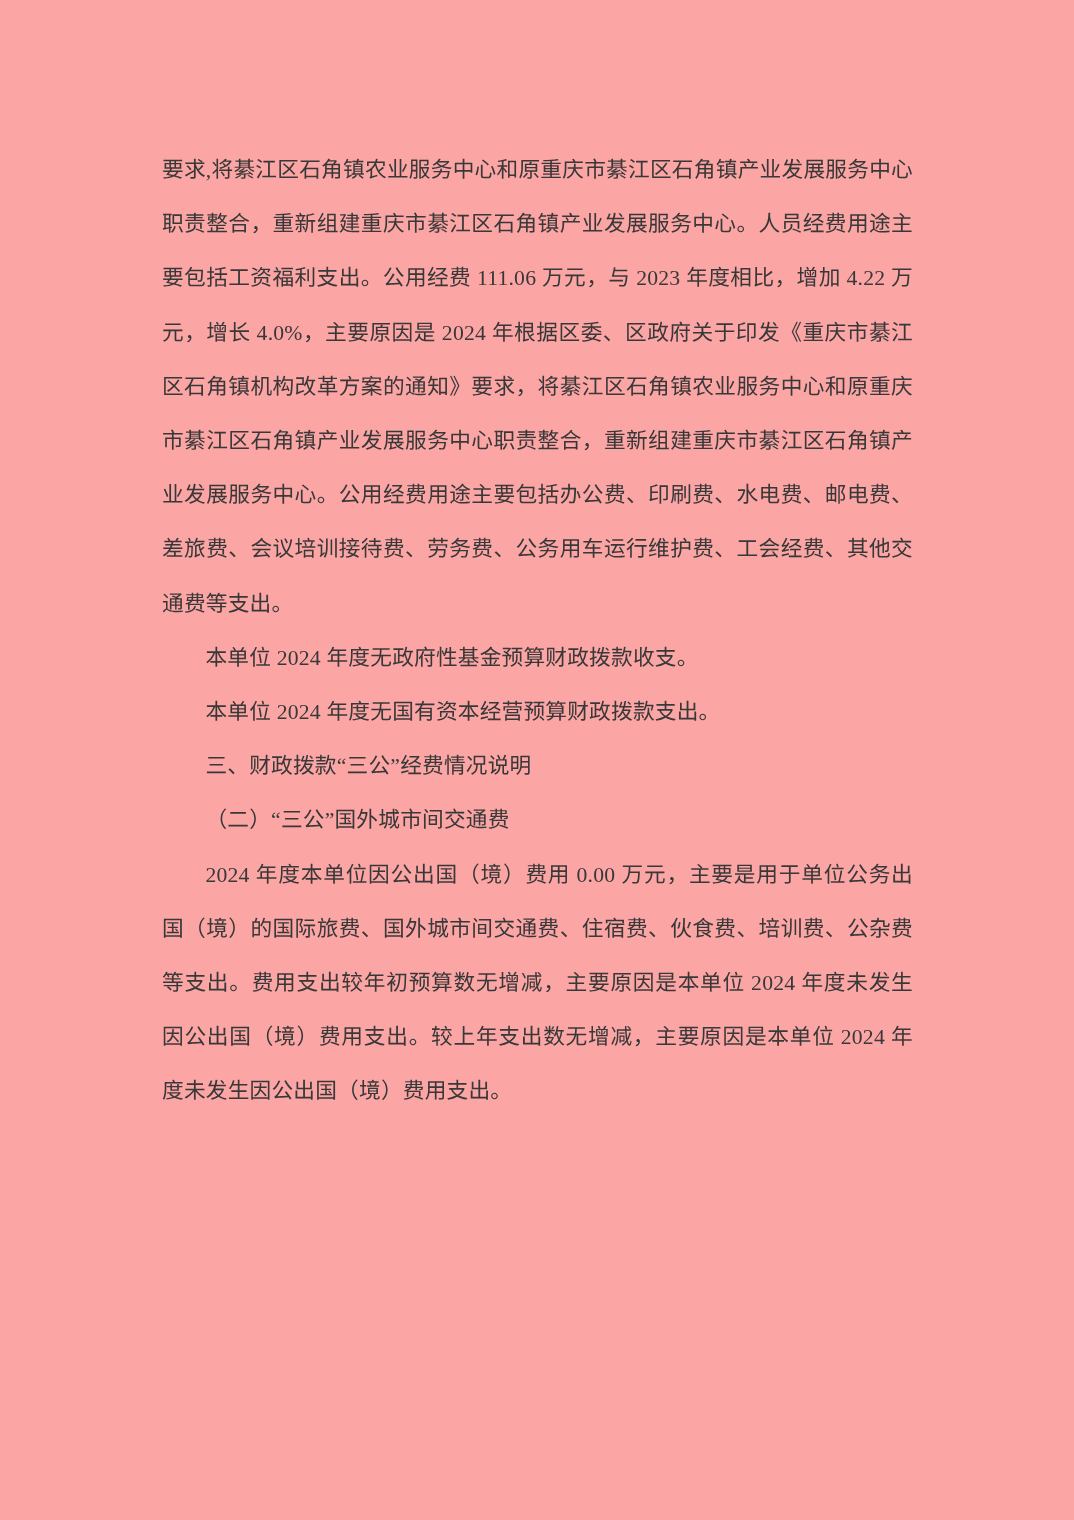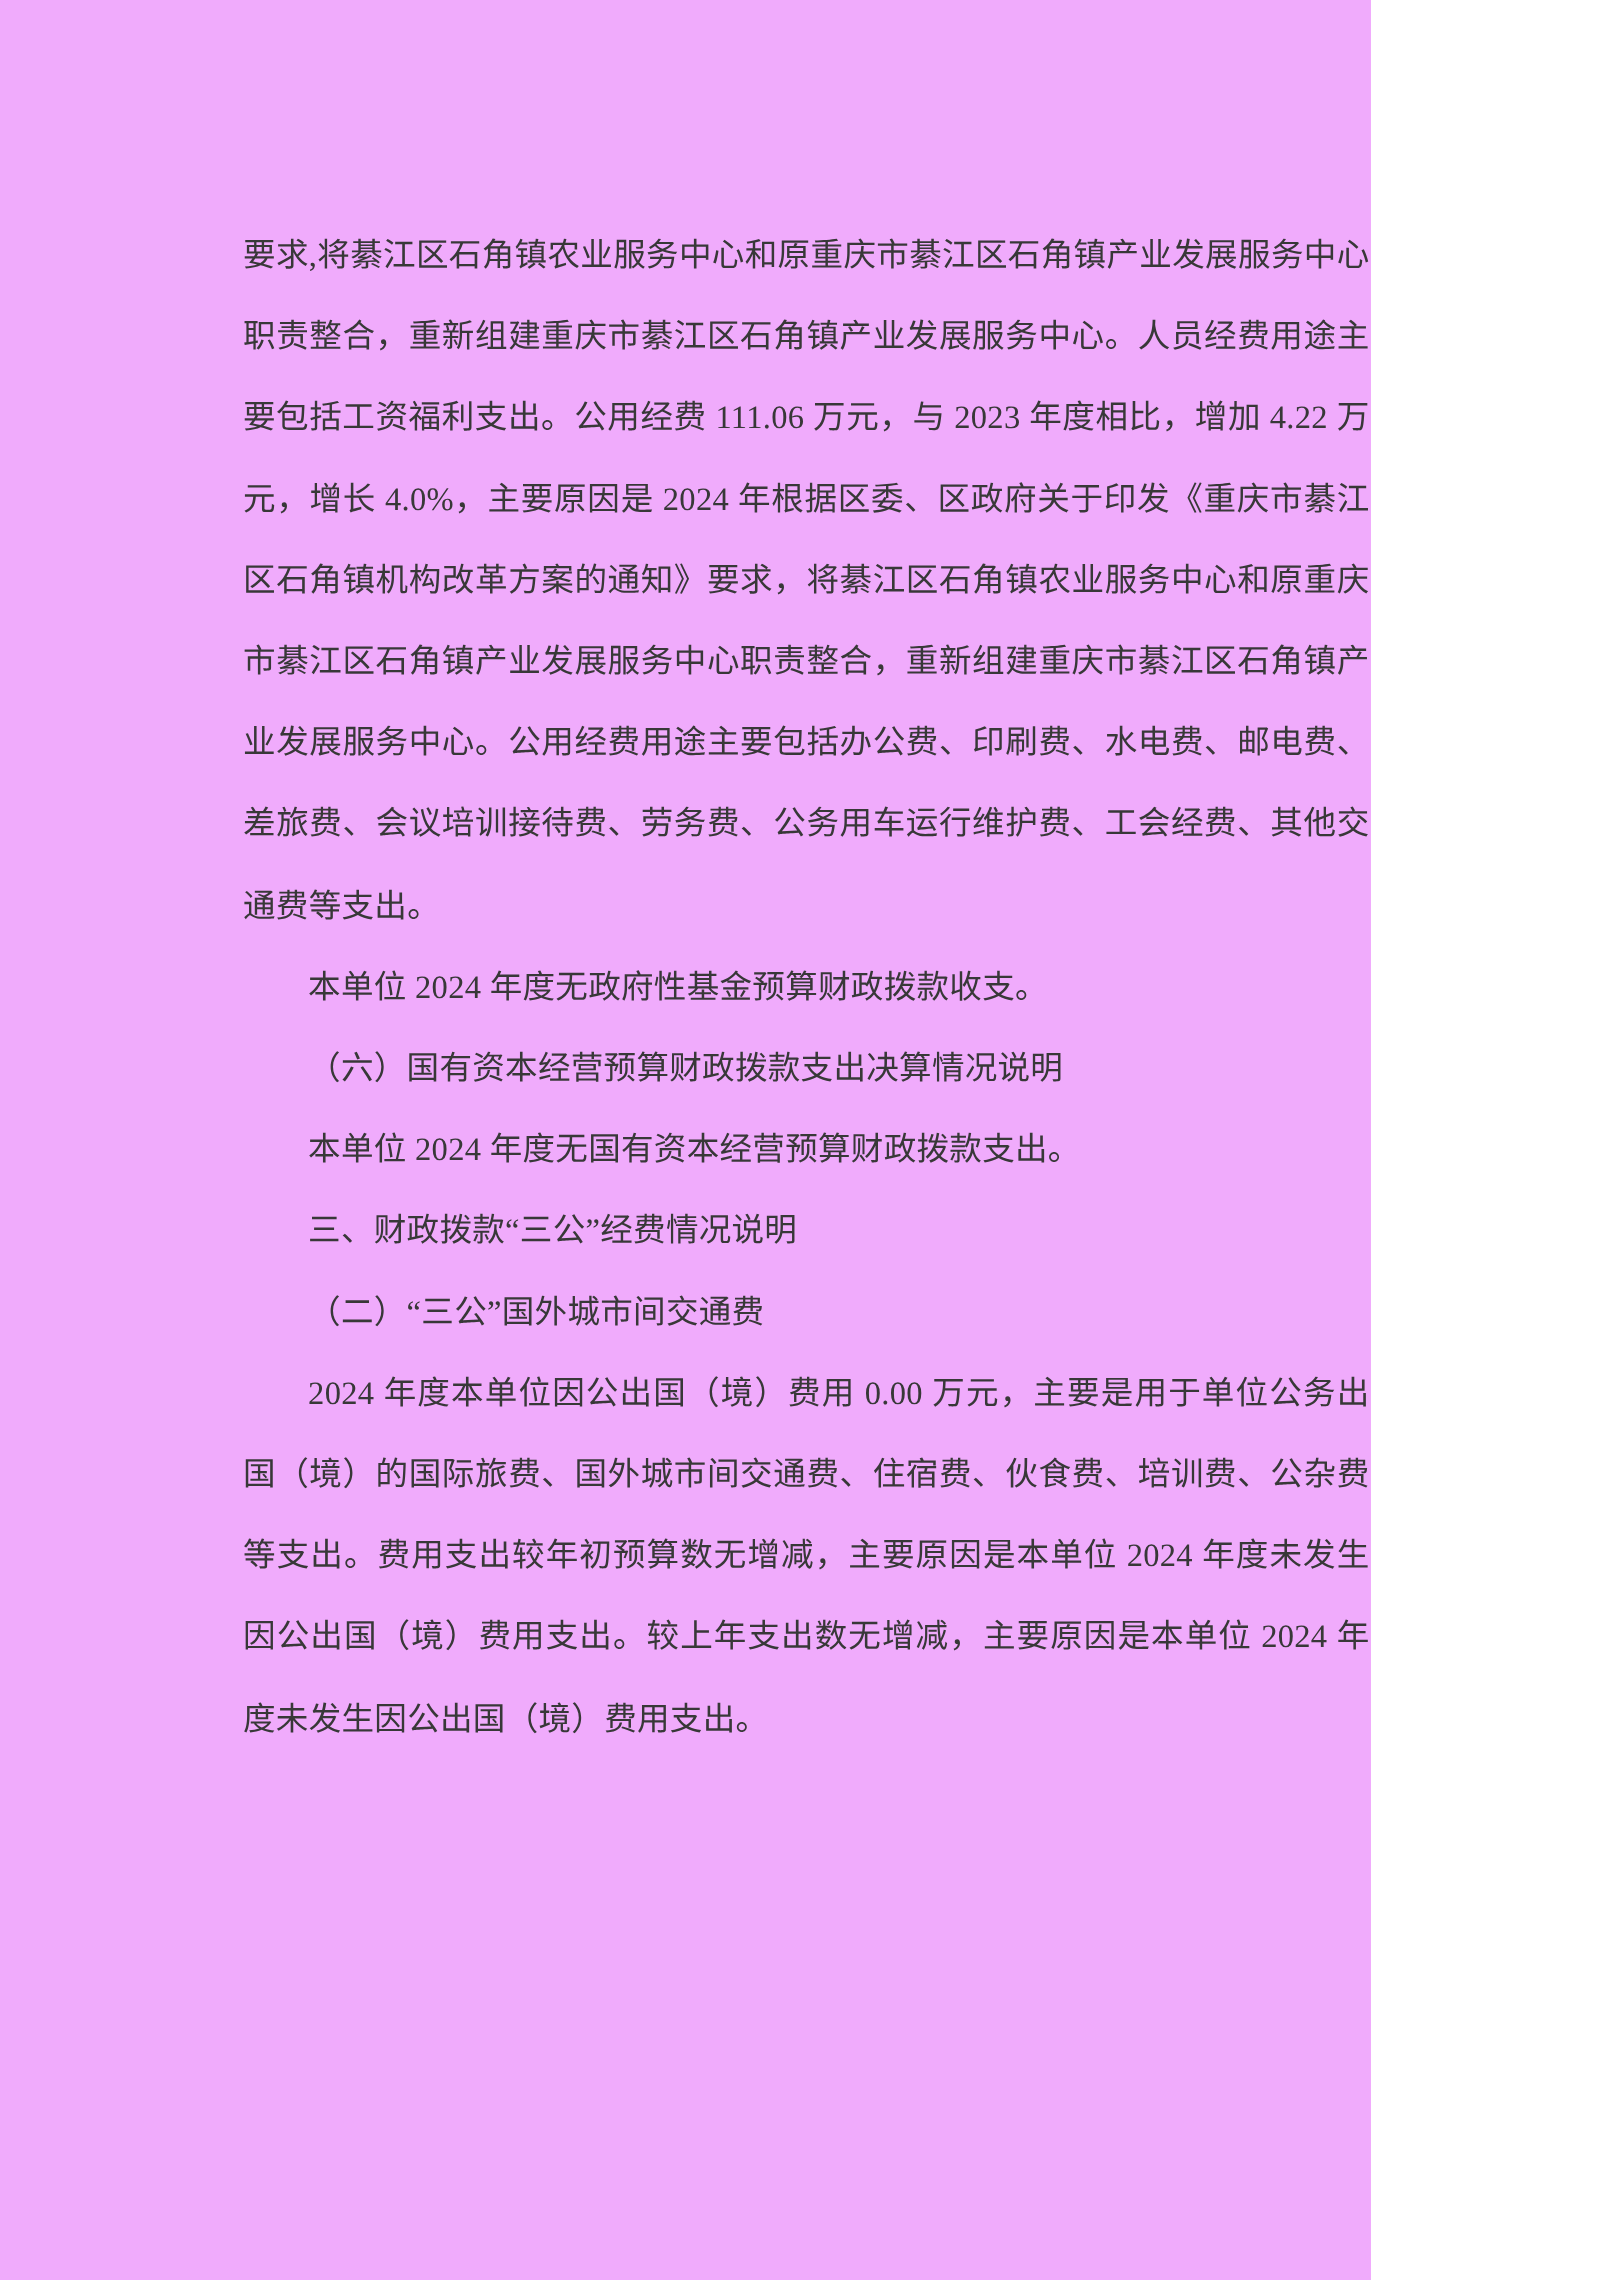--- a/index.html
+++ b/index.html
@@ -10,23 +10,23 @@
   body {
     width: 1074px;
     height: 1520px;
     position: relative;
     font-family: "Liberation Serif", "DejaVu Serif", serif;
   }
   .page {
     position: absolute;
     left: 0;
     top: 0;
-    width: 914px;
+    width: 1074px;
     height: 1520px;
-    background: #f0abfc;
+    background: #fca5a5;
     overflow: hidden;
   }
   .doc {
     position: absolute;
     left: 162px;
     top: 143px;
     width: 751px;
     color: #383838;
     font-size: 21.7px;
     line-height: 54.2px;
@@ -42,19 +42,18 @@
     text-indent: 2em;
   }
 </style>
 </head>
 <body>
 
 <div class="page">
   <div class="doc">
       <p class="para">要求,将綦江区石角镇农业服务中心和原重庆市綦江区石角镇产业发展服务中心职责整合，重新组建重庆市綦江区石角镇产业发展服务中心。人员经费用途主要包括工资福利支出。公用经费 111.06 万元，与 2023 年度相比，增加 4.22 万元，增长 4.0%，主要原因是 2024 年根据区委、区政府关于印发《重庆市綦江区石角镇机构改革方案的通知》要求，将綦江区石角镇农业服务中心和原重庆市綦江区石角镇产业发展服务中心职责整合，重新组建重庆市綦江区石角镇产业发展服务中心。公用经费用途主要包括办公费、印刷费、水电费、邮电费、差旅费、会议培训接待费、劳务费、公务用车运行维护费、工会经费、其他交通费等支出。</p>
       <p class="para indent">本单位 2024 年度无政府性基金预算财政拨款收支。</p>
-      <p class="para indent">（六）国有资本经营预算财政拨款支出决算情况说明</p>
       <p class="para indent">本单位 2024 年度无国有资本经营预算财政拨款支出。</p>
       <p class="para indent">三、财政拨款“三公”经费情况说明</p>
       <p class="para indent">（二）“三公”国外城市间交通费</p>
       <p class="para indent">2024 年度本单位因公出国（境）费用 0.00 万元，主要是用于单位公务出国（境）的国际旅费、国外城市间交通费、住宿费、伙食费、培训费、公杂费等支出。费用支出较年初预算数无增减，主要原因是本单位 2024 年度未发生因公出国（境）费用支出。较上年支出数无增减，主要原因是本单位 2024 年度未发生因公出国（境）费用支出。</p>
     </div>
 </div>
 
 </body></html>

